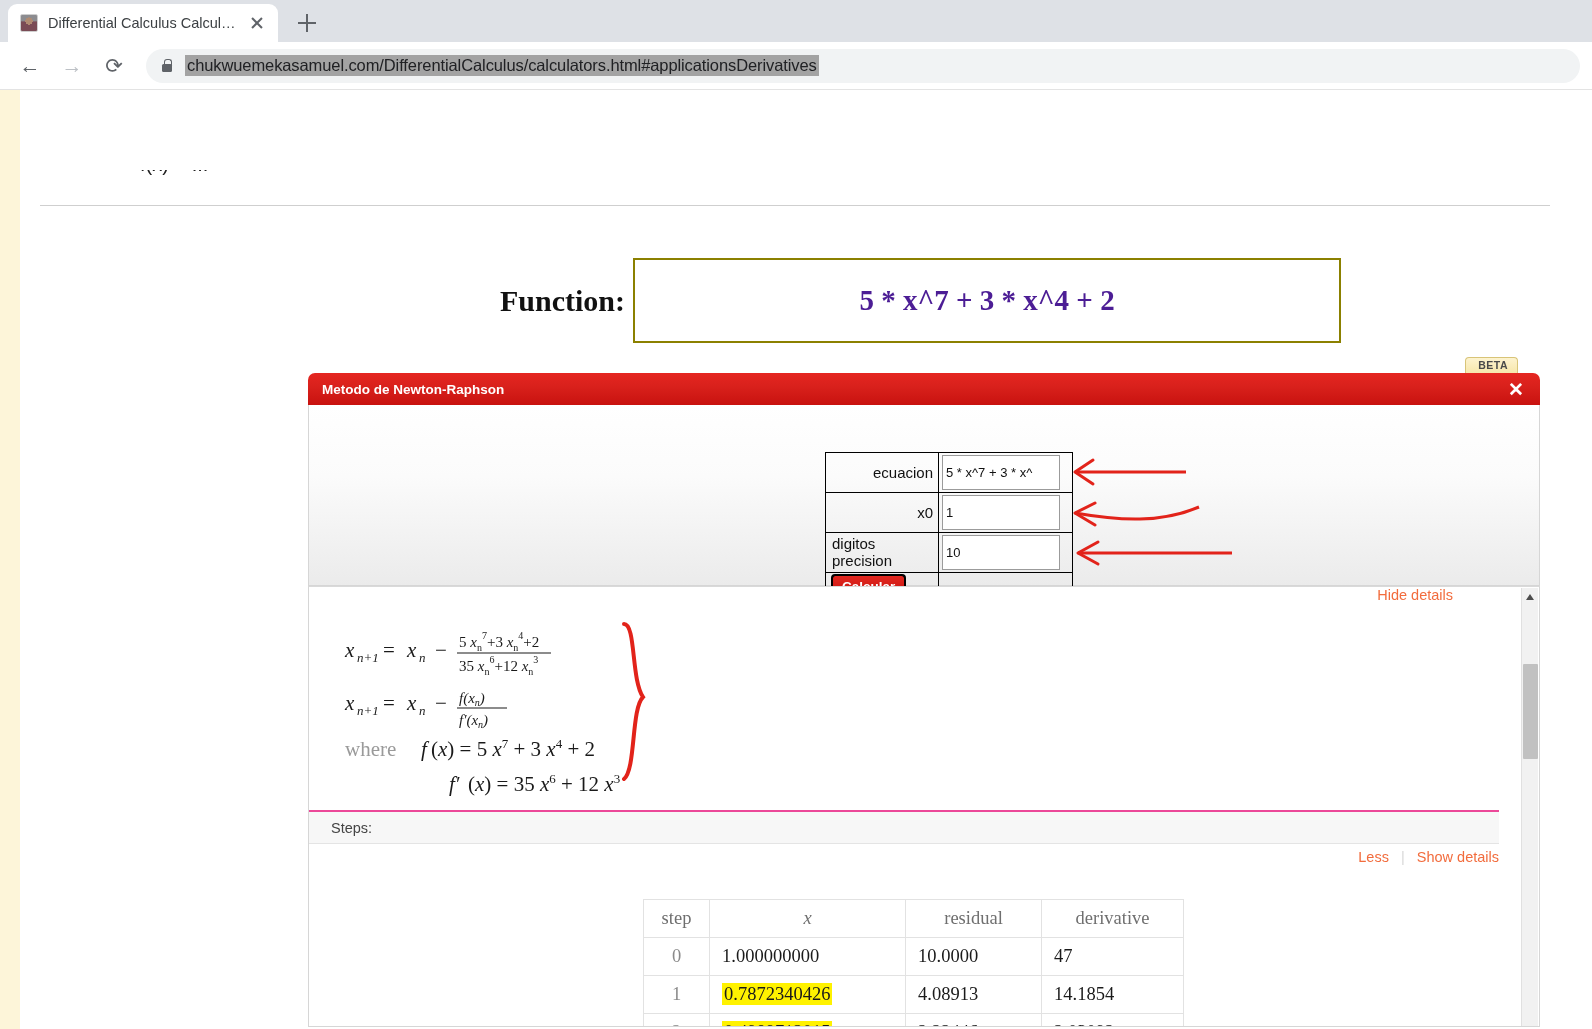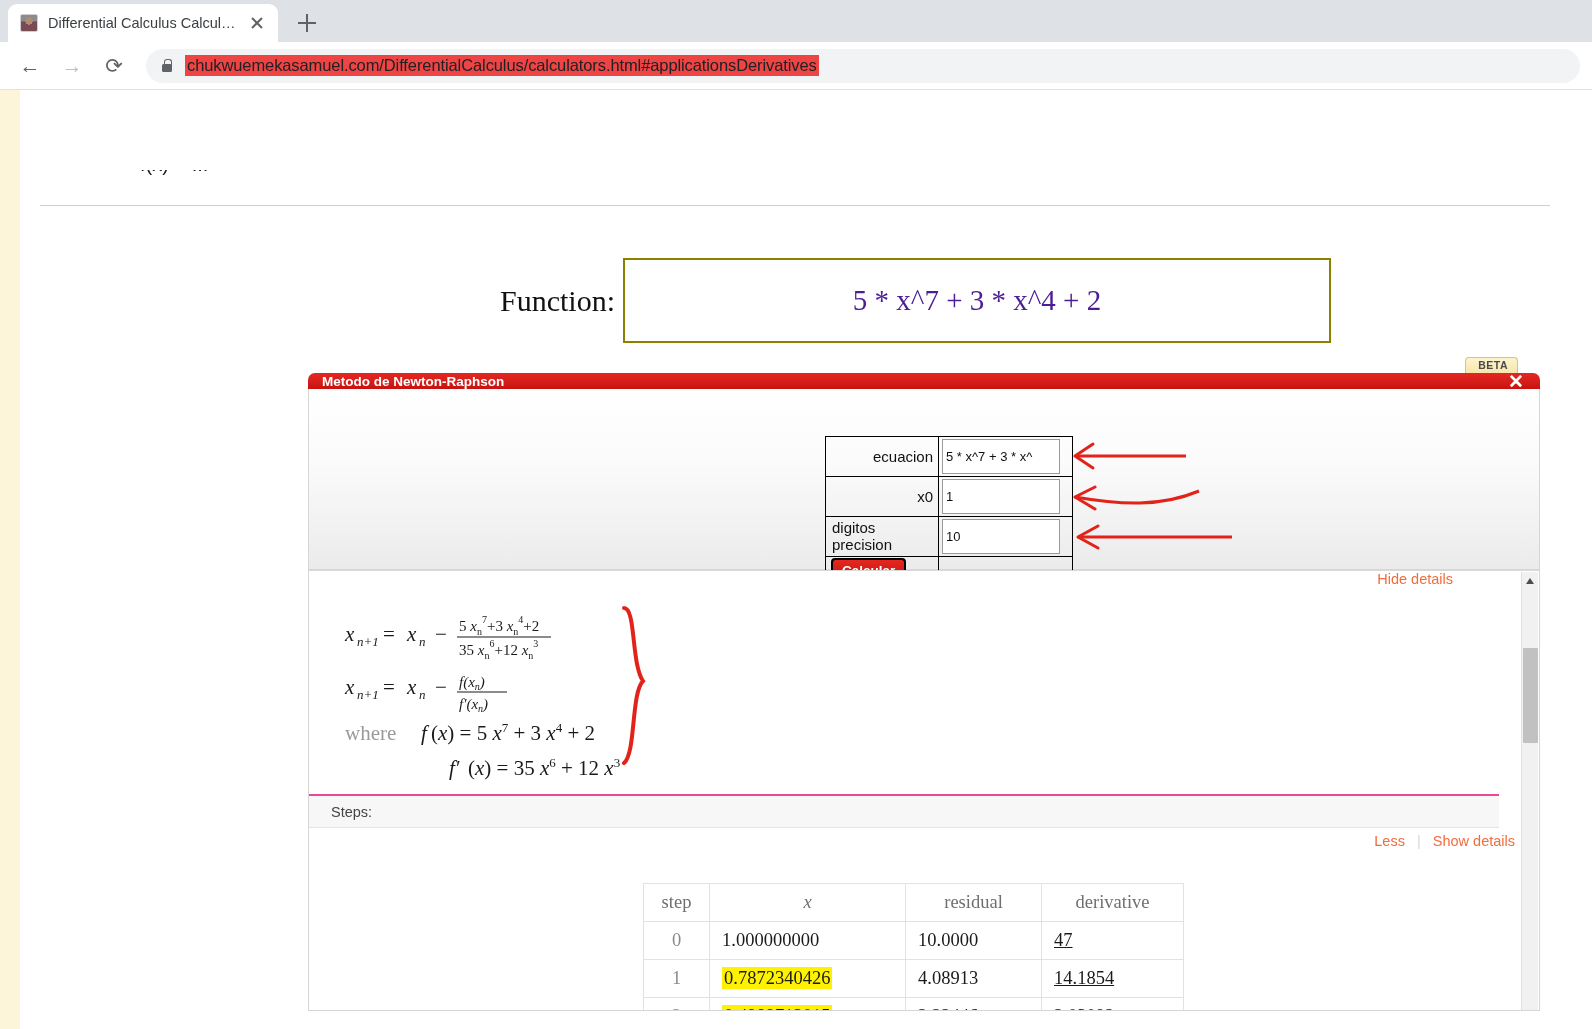--- a/index.html
+++ b/index.html
@@ -133,21 +133,21 @@
     left: 3.5px; top: 1px;
     width: 6px; height: 7px;
     border: 1.8px solid #5f6368;
     border-bottom: none;
     border-radius: 3px 3px 0 0;
   }
   .url {
     font-size: 16.5px;
     color: #202124;
     white-space: nowrap;
-    background: #ef4444;
+    background: #a3a3a3;
     padding: 1px 2px;
     letter-spacing: -0.1px;
   }
 
   
   .viewport {
     position: relative;
     width: 1592px;
     height: 939px;
     background: #ffffff;
@@ -178,20 +178,21 @@
     width: 1510px;
     border-top: 1px solid #cfcfcf;
   }
 
   
   .func-row {
     position: absolute;
     left: 500px; top: 168px;
     display: flex;
     align-items: center;
+    font-weight: bold;
   }
   .func-label {
     font-family: "Liberation Serif", serif;
     font-size: 30px;
     color: #111;
     margin-right: 8px;
   }
   .func-box {
     width: 708px;
     height: 85px;
@@ -220,21 +221,21 @@
     border-radius: 4px 4px 0 0;
     padding: 1px 9px 2px 12px;
     font-size: 10.5px;
     font-weight: bold;
     color: #4a4a4a;
     letter-spacing: 0.5px;
     z-index: 1;
   }
   .widget-header {
     position: relative;
-    height: 16px;
+    height: 32px;
     background: linear-gradient(#e52621 0%, #d8201b 45%, #c8120f 100%);
     border-radius: 7px 7px 0 0;
     display: flex;
     align-items: center;
     padding: 0 14px;
     z-index: 2;
   }
   .widget-title {
     color: #ffffff;
     font-size: 13.5px;
@@ -351,21 +352,21 @@
     border-top: 2px solid #ec4899;
     border-bottom: 1px solid #e4e4e4;
     display: flex;
     align-items: center;
     padding-left: 22px;
     font-size: 14.5px;
     color: #444;
   }
   .detail-links {
     position: absolute;
-    right: 24px; top: 262px;
+    right: 40px; top: 262px;
     font-size: 14.5px;
     color: #f26c3d;
   }
   .detail-links .sep { color: #d8d8d8; margin: 0 8px; }
   .detail-links span.lnk { cursor: pointer; }
 
   .steps-table {
     position: absolute;
     left: 334px; top: 312px;
     border-collapse: collapse;
@@ -377,21 +378,21 @@
     border: 1px solid #e2e2e2;
     padding: 8px 12px;
     text-align: left;
     font-weight: normal;
   }
   .steps-table th { color: #6f6f6f; text-align: center; }
   .steps-table th.c-res, .steps-table th.c-der { text-align: center; }
   .steps-table td.c-step { color: #8a8a8a; text-align: center; width: 66px; }
   .steps-table td.c-x { width: 196px; }
   .steps-table td.c-res { width: 136px; }
-  .steps-table td.c-der { width: 142px; text-decoration: underline; }
+  .steps-table td.c-der { width: 142px; }
   .hl { background: #fff200; padding: 1px 2px; }
 
   
   .scrollbar {
     position: absolute;
     right: 1px; top: 1px;
     width: 17px;
     height: 439px;
     background: #f1f1f1;
     border-left: 1px solid #e0e0e0;

